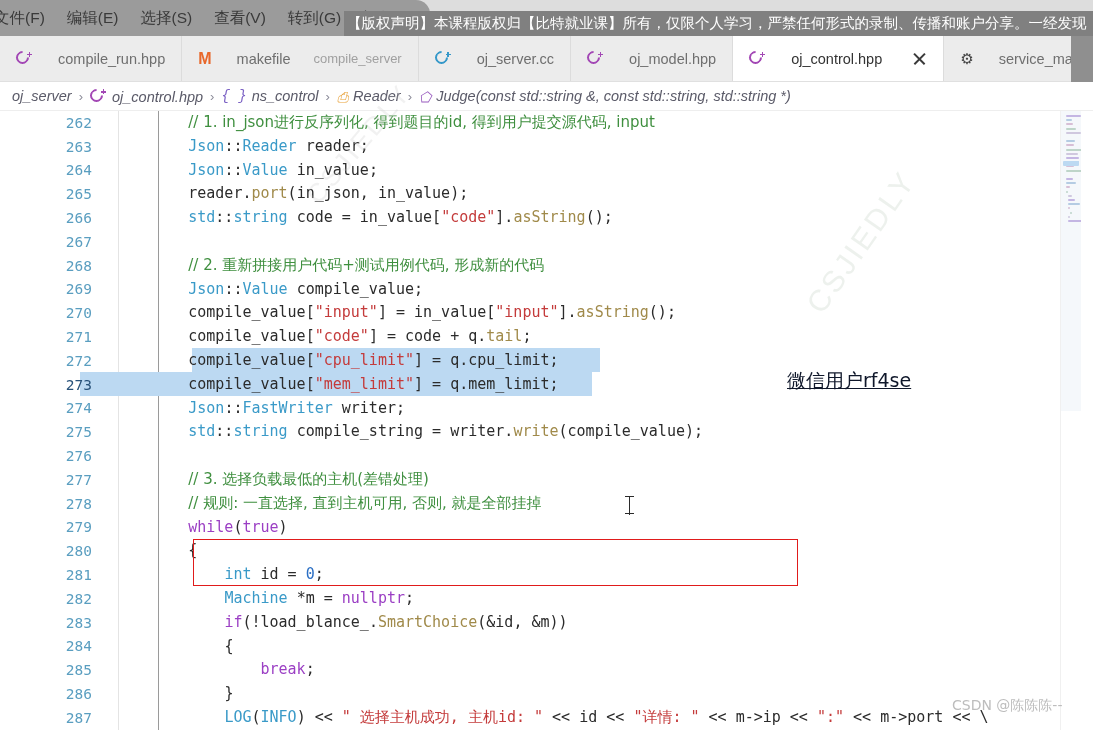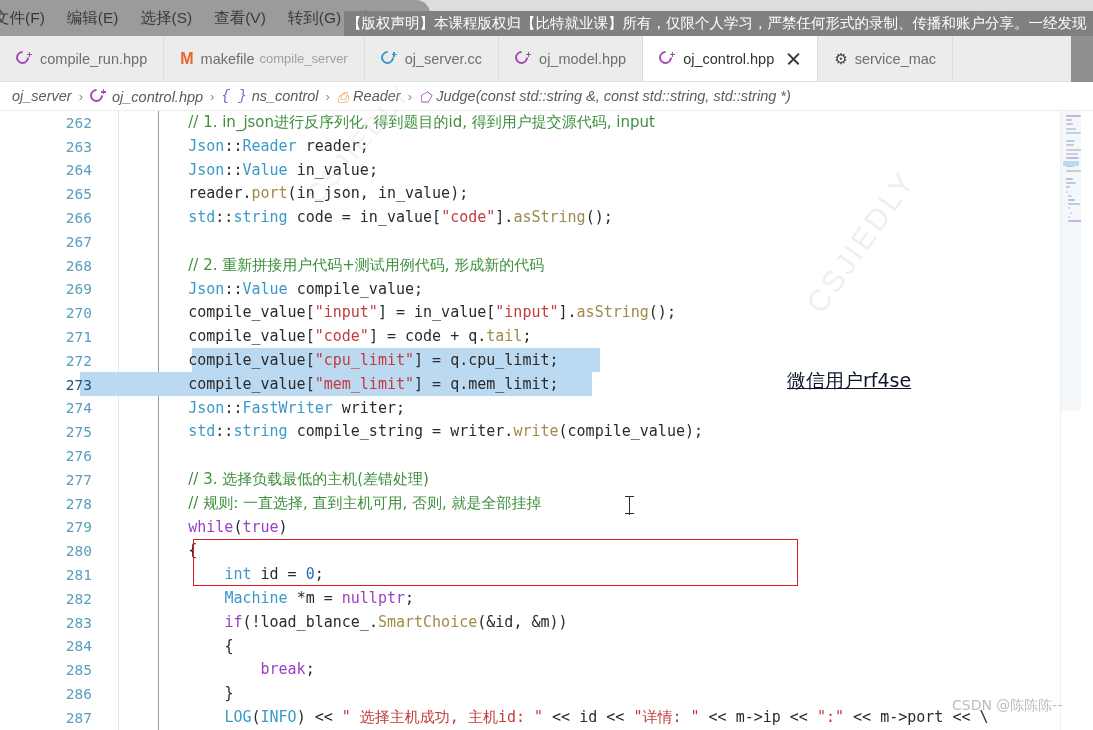--- a/index.html
+++ b/index.html
@@ -94,21 +94,21 @@
     position: absolute; left: 0; top: 36px;
     width: 1093px; height: 46px;
     background: #ececec;
     display: flex;
     align-items: stretch;
     border-bottom: 1px solid #e0e0e0;
   }
   .tab {
     display: flex; align-items: center;
     padding: 0 16px;
-    gap: 7px;
+    gap: 25px;
     border-right: 1px solid #dcdcdc;
     background: #ececec;
     white-space: nowrap;
     position: relative;
   }
   .tab.active {
     background: #ffffff;
     border-right: 1px solid #dcdcdc;
   }
   .tab-label {

